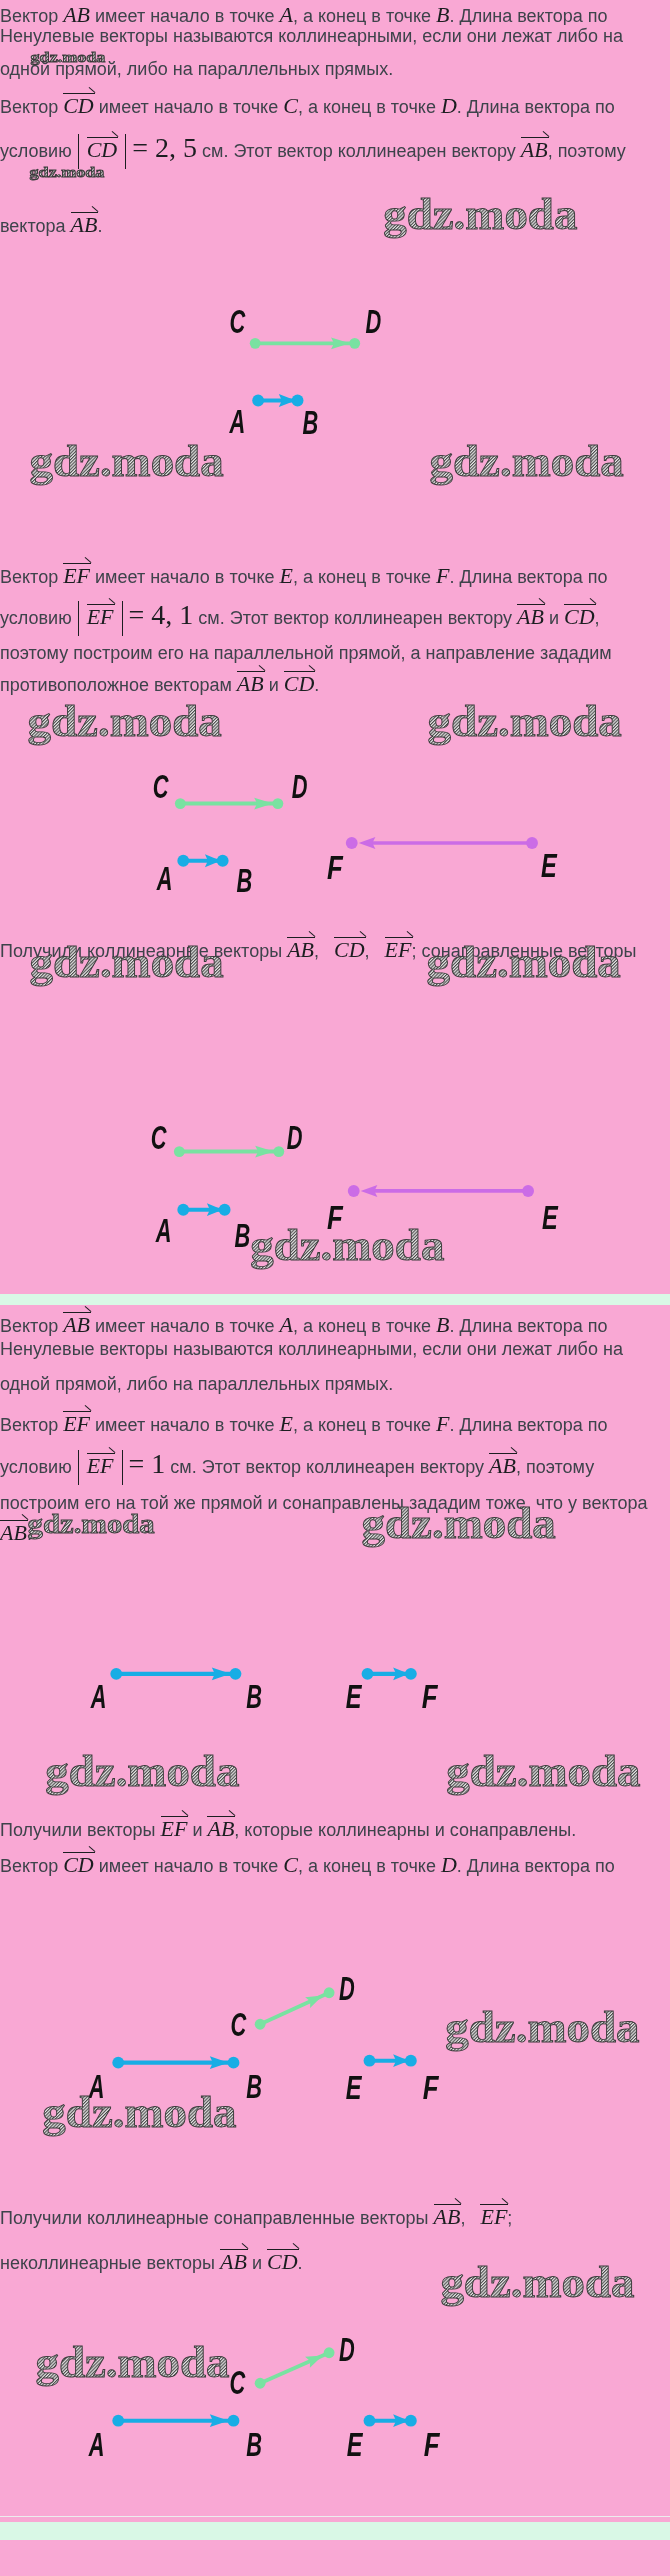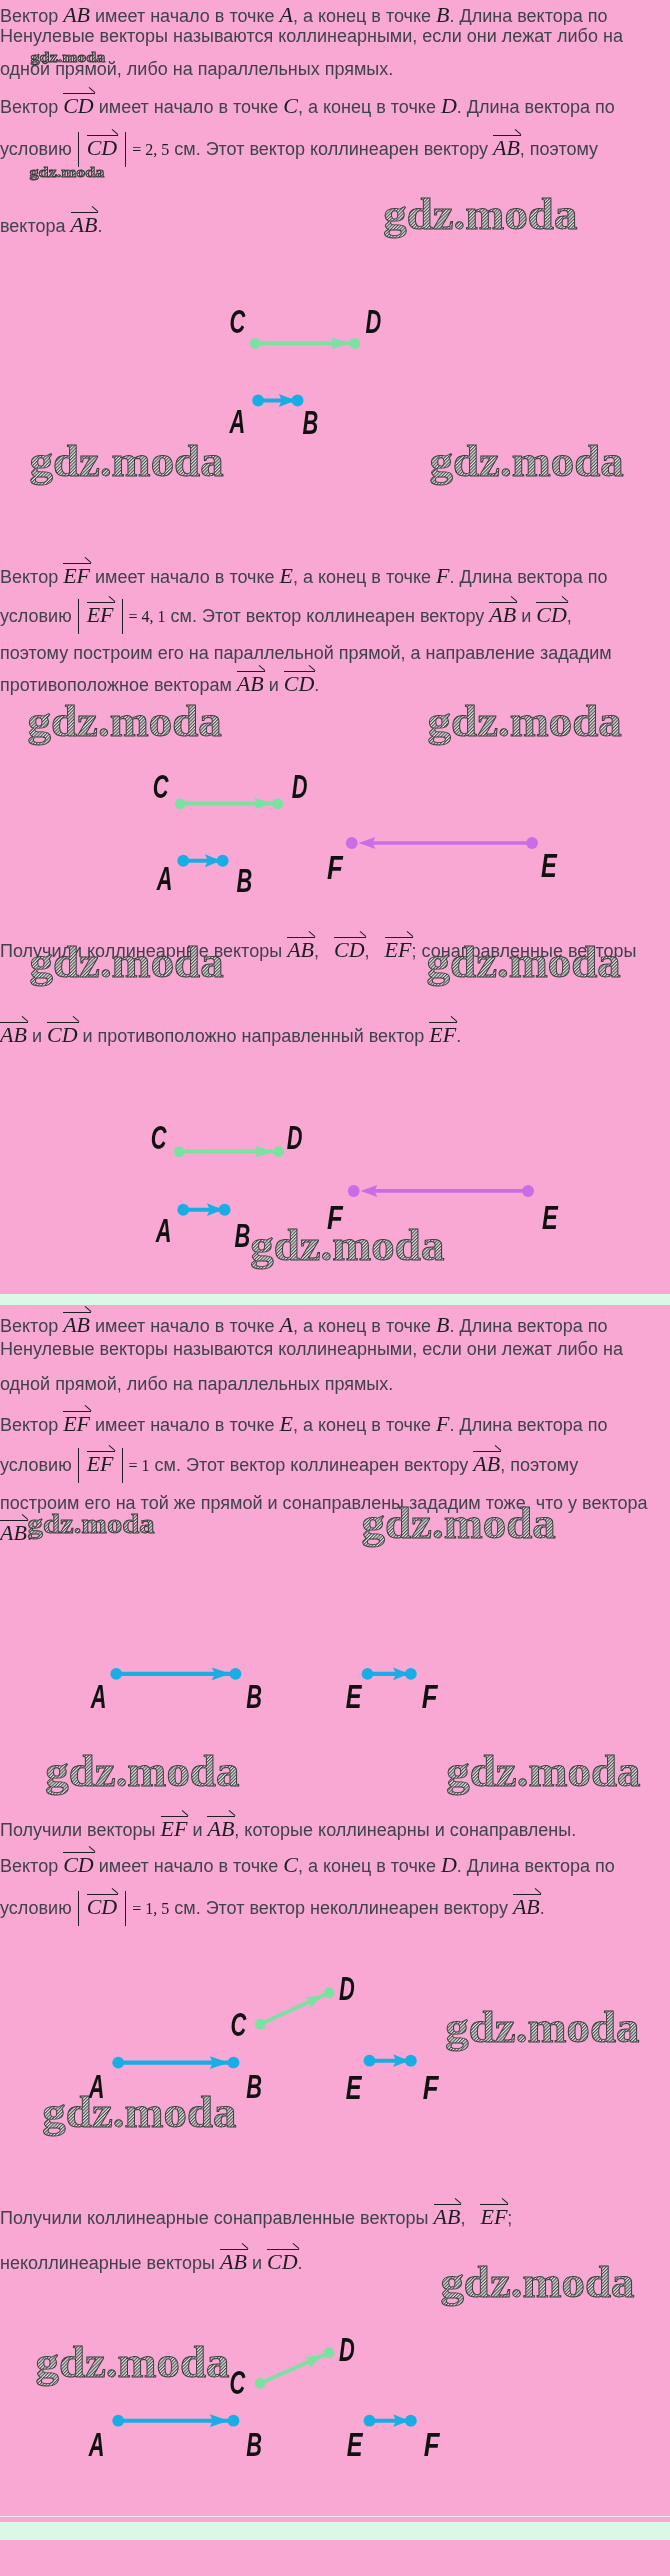--- a/index.html
+++ b/index.html
@@ -1,19 +1,19 @@
 <!DOCTYPE html>
 <html><head><meta charset="utf-8">
 <style>
 html,body{margin:0;padding:0;background:#fff;}
 #page{position:relative;width:670px;height:2576px;overflow:hidden;background:#f9a8d4;
   font-family:"Liberation Sans",sans-serif;color:#3e434b;}
 .ln{position:absolute;left:0;white-space:nowrap;font-size:18px;line-height:22px;}
 .mi{font-family:"Liberation Serif",serif;font-style:italic;font-size:22px;color:#1c1e21;}
-.mm{font-family:"Liberation Serif",serif;font-size:16px;color:#1c1e21;}
+.mm{font-family:"Liberation Serif",serif;font-size:28px;color:#1c1e21;}
 .v{position:relative;display:inline-block;font-family:"Liberation Serif",serif;font-style:italic;
    font-size:22px;color:#1c1e21;}
 .v::before{content:"";position:absolute;left:0px;right:-1px;top:-2.5px;border-top:1.3px solid #1c1e21;}
 .v::after{content:"";position:absolute;right:-1px;top:-3px;width:8px;height:1.3px;background:#1c1e21;
    transform:rotate(40deg);transform-origin:right center;}
 .n{position:relative;display:inline-block;margin:0 10px;}
 .n::before,.n::after{content:"";position:absolute;top:-5px;bottom:-7px;width:1px;background:#1c1e21;}
 .n::before{left:-9px;}
 .n::after{right:-9px;}
 .dg{position:absolute;left:0;}
@@ -31,31 +31,29 @@
 <div class="ln" style="top:25px">Ненулевые векторы называются коллинеарными, если они лежат либо на</div>
 <div class="ln" style="top:58px">одной прямой, либо на параллельных прямых.</div>
 <div class="ln" style="top:95px">Вектор <span class="v">CD</span> имеет начало в точке <span class="mi">C</span>, а конец в точке <span class="mi">D</span>. Длина вектора по</div>
 <div class="ln" style="top:137px">условию <span class="n"><span class="v">CD</span></span> <span class="mm">= 2, 5</span> см. Этот вектор коллинеарен вектору <span class="v">AB</span>, поэтому</div>
 <div class="ln" style="top:214px">вектора <span class="v">AB</span>.</div>
 <div class="ln" style="top:565px">Вектор <span class="v">EF</span> имеет начало в точке <span class="mi">E</span>, а конец в точке <span class="mi">F</span>. Длина вектора по</div>
 <div class="ln" style="top:604px">условию <span class="n"><span class="v">EF</span></span> <span class="mm">= 4, 1</span> см. Этот вектор коллинеарен вектору <span class="v">AB</span> и <span class="v">CD</span>,</div>
 <div class="ln" style="top:642px">поэтому построим его на параллельной прямой, а направление зададим</div>
 <div class="ln" style="top:673px">противоположное векторам <span class="v">AB</span> и <span class="v">CD</span>.</div>
 <div class="ln" style="top:939px">Получили коллинеарные векторы <span class="v">AB</span>,&nbsp;&nbsp; <span class="v">CD</span>,&nbsp;&nbsp; <span class="v">EF</span>; сонаправленные векторы</div>
-<div class="ln" style="top:1024px"><span class="v">AB</span> и <span class="v">CD</span> и противоположно направленный вектор <span class="v">EF</span>.</div>
 <div class="ln" style="top:1314px">Вектор <span class="v">AB</span> имеет начало в точке <span class="mi">A</span>, а конец в точке <span class="mi">B</span>. Длина вектора по</div>
 <div class="ln" style="top:1338px">Ненулевые векторы называются коллинеарными, если они лежат либо на</div>
 <div class="ln" style="top:1373px">одной прямой, либо на параллельных прямых.</div>
 <div class="ln" style="top:1413px">Вектор <span class="v">EF</span> имеет начало в точке <span class="mi">E</span>, а конец в точке <span class="mi">F</span>. Длина вектора по</div>
 <div class="ln" style="top:1453px">условию <span class="n"><span class="v">EF</span></span> <span class="mm">= 1</span> см. Этот вектор коллинеарен вектору <span class="v">AB</span>, поэтому</div>
 <div class="ln" style="top:1492px">построим его на той же прямой и сонаправлены зададим тоже, что у вектора</div>
 <div class="ln" style="top:1522px"><span class="v">AB</span>.</div>
 <div class="ln" style="top:1818px">Получили векторы <span class="v">EF</span> и <span class="v">AB</span>, которые коллинеарны и сонаправлены.</div>
 <div class="ln" style="top:1854px">Вектор <span class="v">CD</span> имеет начало в точке <span class="mi">C</span>, а конец в точке <span class="mi">D</span>. Длина вектора по</div>
-<div class="ln" style="top:1896px">условию <span class="n"><span class="v">CD</span></span> <span class="mm">= 1, 5</span> см. Этот вектор неколлинеарен вектору <span class="v">AB</span>.</div>
 <div class="ln" style="top:2251px">неколлинеарные векторы <span class="v">AB</span> и <span class="v">CD</span>.</div>
 <div class="ln" style="top:2206px">Получили коллинеарные сонаправленные векторы <span class="v">AB</span>,&nbsp;&nbsp; <span class="v">EF</span>;</div>
 <svg class="dg" style="top:291px" width="670" height="153" viewBox="0 295 680 155">
       <text x="233" y="338" class="lb" textLength="16" lengthAdjust="spacingAndGlyphs">C</text>
       <text x="371" y="338" class="lb" textLength="16" lengthAdjust="spacingAndGlyphs">D</text>
       <line x1="259" y1="348" x2="360" y2="348" stroke="#79e2a1" stroke-width="4"></line>
       <circle cx="259" cy="348" r="5.5" fill="#79e2a1"></circle>
       <circle cx="360" cy="348" r="5.5" fill="#79e2a1"></circle>
       <path d="M355 348 L336 342 L339 348 L336 354 Z" fill="#79e2a1"></path>
       <text x="233" y="439" class="lb" textLength="16" lengthAdjust="spacingAndGlyphs">A</text>

